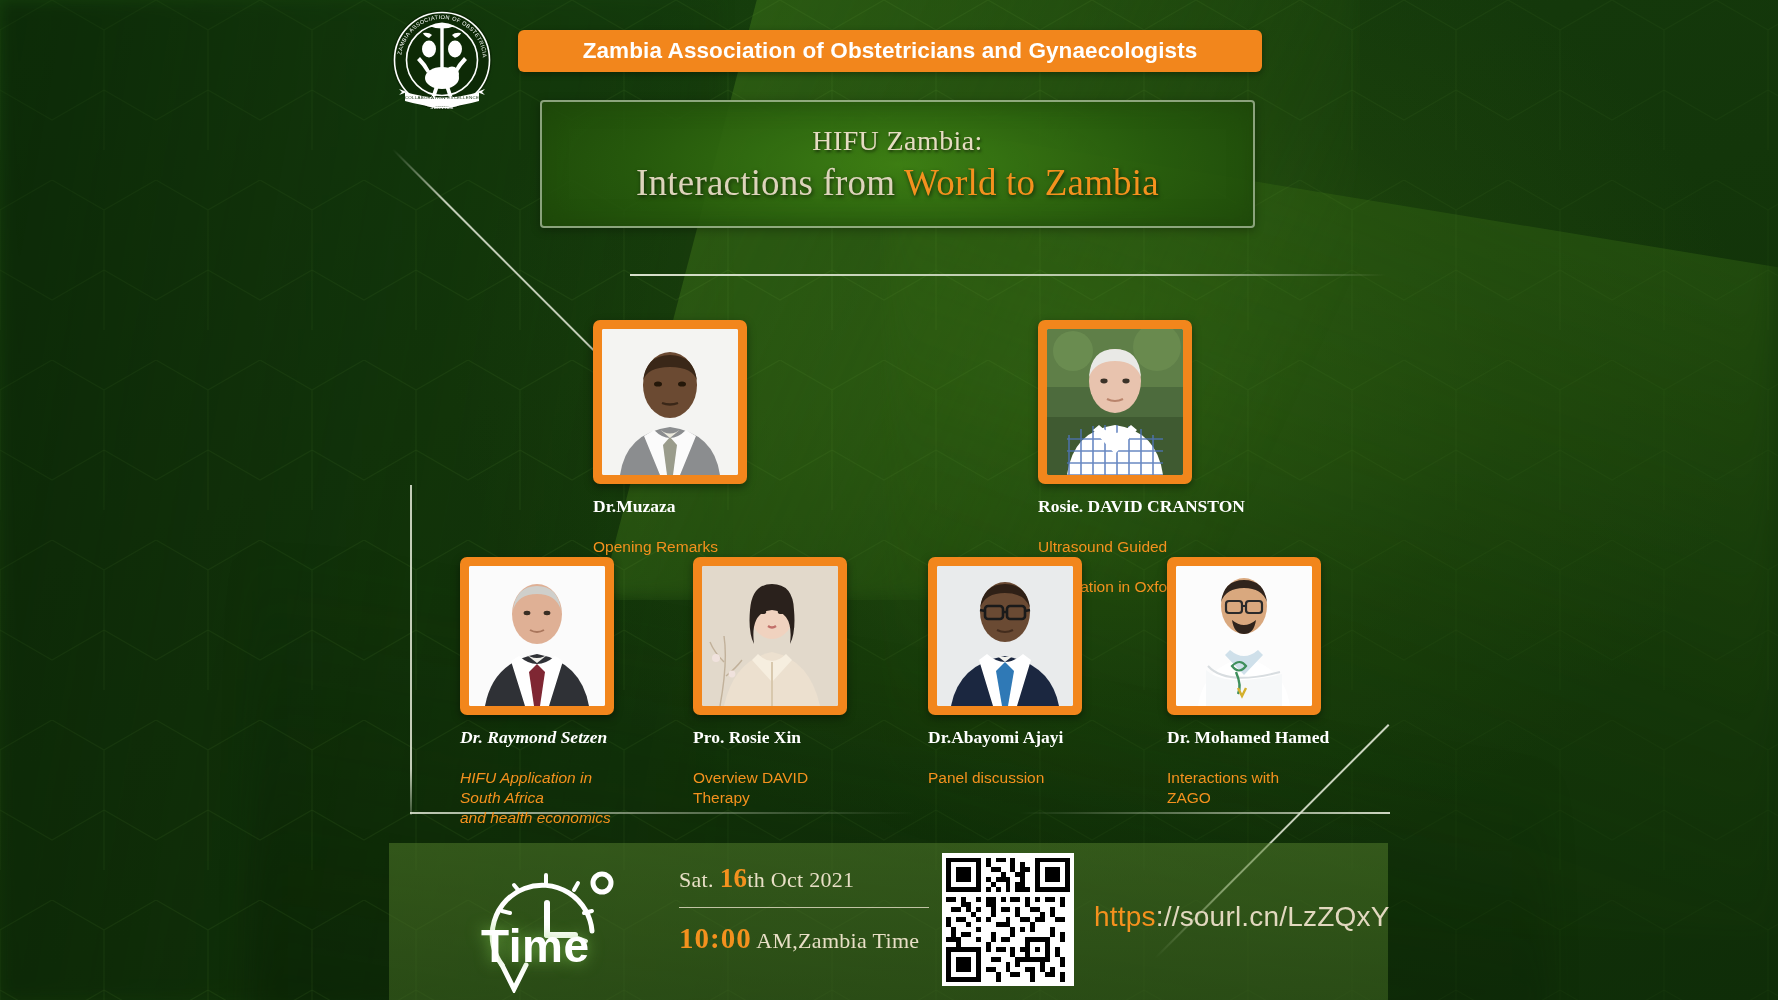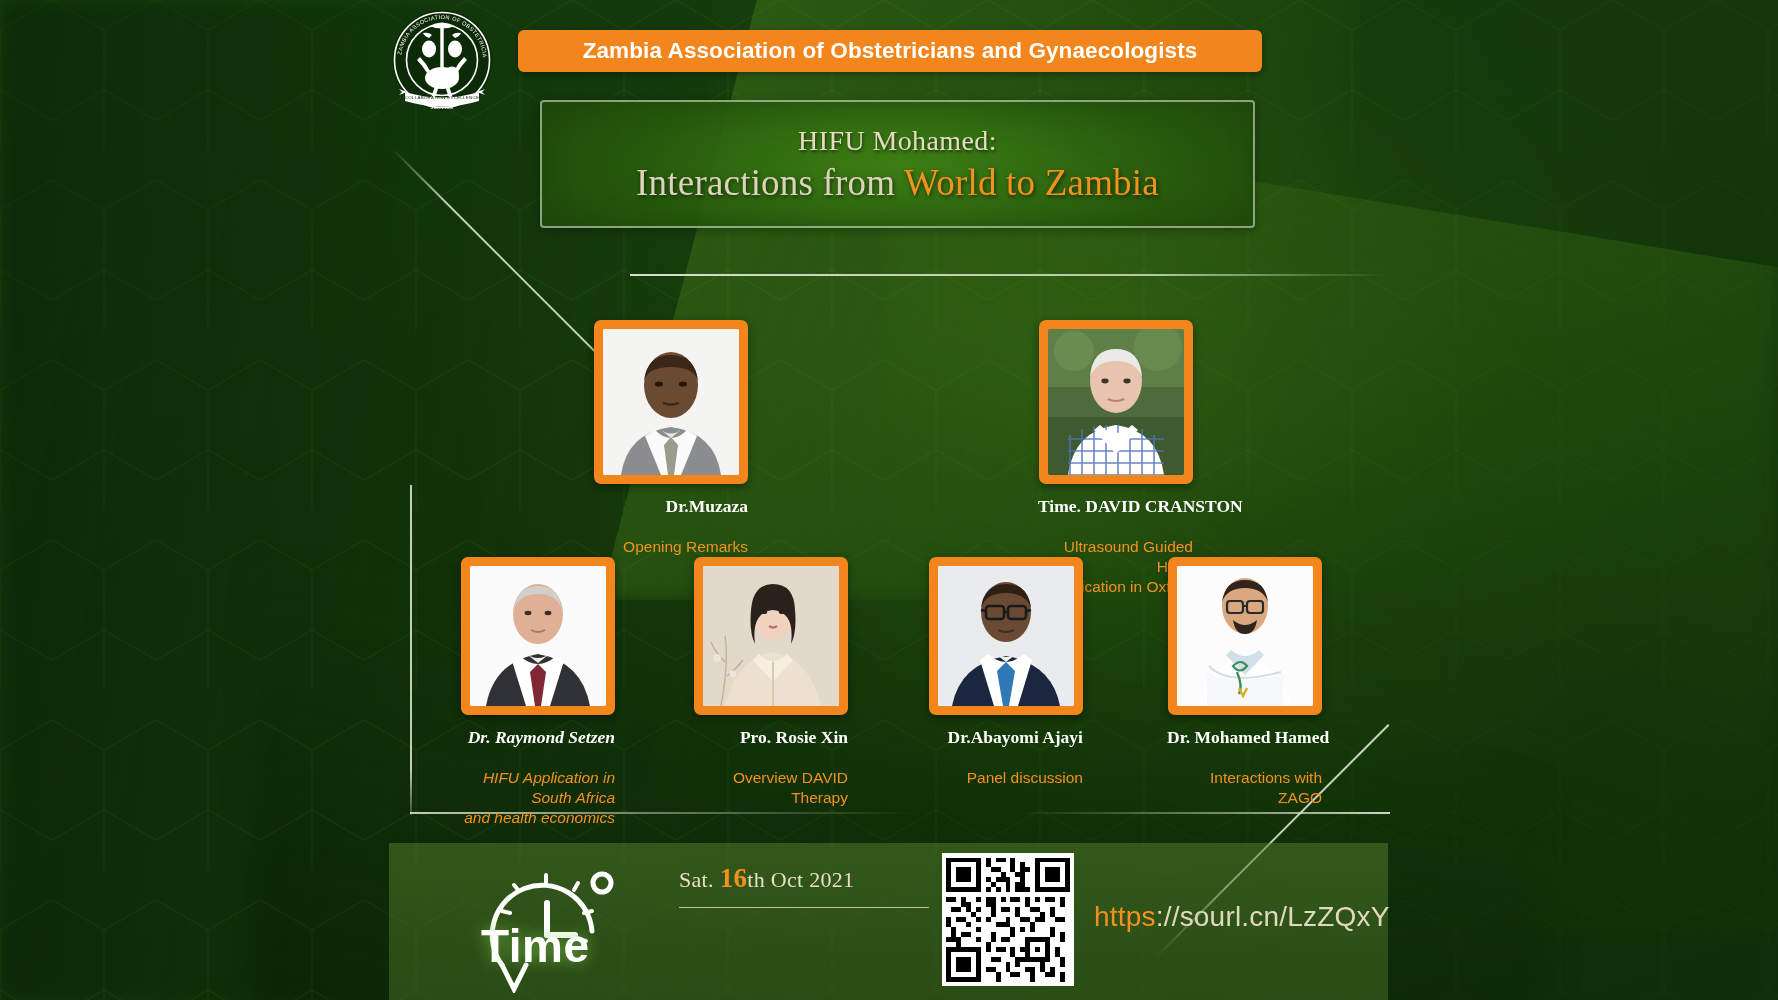--- a/index.html
+++ b/index.html
@@ -100,21 +100,21 @@
   }
   #title-line2{
     font-family:"Liberation Serif", serif;
     font-size:37px; letter-spacing:0.2px; white-space:nowrap;
     text-shadow:1px 2px 4px rgba(0,0,0,0.6);
   }
   #title-line2 .cream{ color:#ddd3bb; }
   #title-line2 .orange{ color:#f4911e; }
 
   
-  .speaker{ position:absolute; text-align:right; }
+  .speaker{ position:absolute; text-align:left; }
   .photo-frame{
     background:#f2861c; padding:9px; border-radius:7px;
     box-shadow:0 3px 9px rgba(0,0,0,0.4);
     display:inline-block;
   }
   .photo{ display:block; border-radius:2px; overflow:hidden; position:relative; background:#fff; }
   .sp-name{
     font-family:"Liberation Serif", serif;
     color:#ffffff; font-weight:bold; font-size:17.5px; margin-top:12px;
     white-space:nowrap;
@@ -237,21 +237,21 @@
       </g>
       <text x="53" y="100.5" text-anchor="middle" font-family="Liberation Sans, sans-serif" font-size="4.6" fill="#ffffff" letter-spacing="0.5">SERVICE</text>
     </svg>
 
     <div id="org-banner">
       <span class="txt">Zambia Association of Obstetricians and Gynaecologists</span>
     </div>
   </div>
 
   <div id="title-plaque">
-    <div id="title-line1">HIFU Mohamed:</div>
+    <div id="title-line1">HIFU Zambia:</div>
     <div id="title-line2">
       <span class="cream">Interactions from </span><span class="orange">World to Zambia</span>
     </div>
   </div>
 
   <div class="speaker" style="left:593px; top:320px; width:155px;">
     <div class="photo-frame">
       <div class="photo" style="width:136px;height:146px;">
         <svg width="136" height="146" viewBox="0 0 136 146">
           <rect width="136" height="146" fill="#f4f4f2"></rect>
@@ -287,21 +287,21 @@
           <path d="M60 70 q8 4 16 0" stroke="#b9846c" stroke-width="2.2" fill="none"></path>
           <path d="M20 146 q6 -44 48 -50 q42 6 48 50 Z" fill="#ffffff"></path>
           <g stroke="#4f74b8" stroke-width="1.6" opacity="0.85">
             <path d="M22 106 v40 M34 100 v46 M46 97 v49 M58 96 v50 M70 96 v50 M82 97 v49 M94 100 v46 M106 106 v40"></path>
             <path d="M20 110 h96 M20 122 h96 M20 134 h96 M20 146 h96"></path>
           </g>
           <path d="M52 96 q16 16 32 0 l6 5 l-22 24 l-22 -24 Z" fill="#ffffff"></path>
         </svg>
       </div>
     </div>
-    <div class="sp-name">Time. DAVID CRANSTON</div>
+    <div class="sp-name">Rosie. DAVID CRANSTON</div>
     <div class="sp-role">
       <div>Ultrasound Guided HIFU</div>
       <div>Application in Oxford</div>
     </div>
   </div>
 
   <div class="speaker" style="left:460px; top:557px; width:155px;font-style:italic;">
     <div class="photo-frame">
       <div class="photo" style="width:136px;height:140px;">
         <svg width="136" height="140" viewBox="0 0 136 140">
@@ -426,20 +426,23 @@
         <path d="M73 82 h28"></path>
       </g>
     </svg>
     <div id="time-word">Time</div>
 
     <div id="date-block">
       <div class="date-row">
         <span>Sat. </span><span class="big-orange">16</span><span>th Oct 2021</span>
       </div>
       <div class="date-rule"></div>
+      <div class="time-row">
+        <span class="big-orange">10:00</span><span> AM,Zambia Time</span>
+      </div>
     </div>
 
     <div id="qr-wrap">
       <svg id="qr" viewBox="0 0 25 25" shape-rendering="crispEdges">
         <rect width="25" height="25" fill="#ffffff"></rect>
         <g fill="#000000">
 
           <rect x="0" y="0" width="7" height="1"></rect>
             <rect x="0" y="6" width="7" height="1"></rect>
           <rect x="0" y="0" width="1" height="7"></rect>

